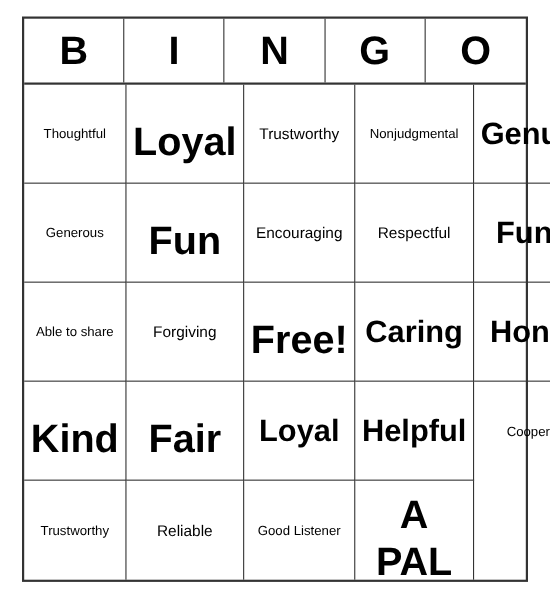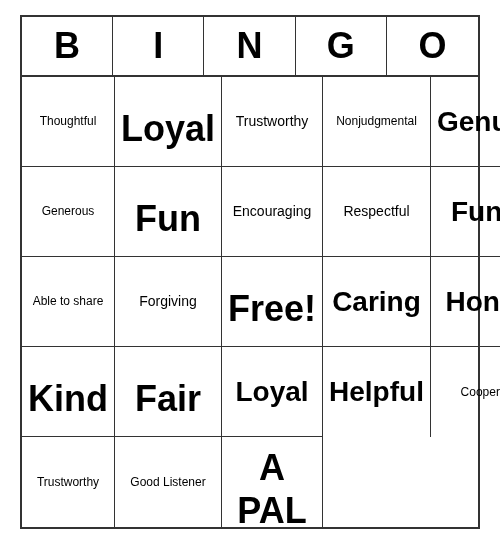--- a/index.html
+++ b/index.html
@@ -128,19 +128,22 @@
       <div class="bingo-cell">
         <span class="cell-text size-large">Helpful</span>
       </div>
       <div class="bingo-cell">
         <span class="cell-text size-small">Cooperative</span>
       </div>
       <div class="bingo-cell">
         <span class="cell-text size-small">Trustworthy</span>
       </div>
       <div class="bingo-cell">
+        <span class="cell-text size-medium">Reliable</span>
+      </div>
+      <div class="bingo-cell">
         <span class="cell-text size-small">Good Listener</span>
       </div>
       <div class="bingo-cell">
         <span class="cell-text size-xlarge">A PAL</span>
       </div>
     </div>
 </div>
 
 </body></html>

